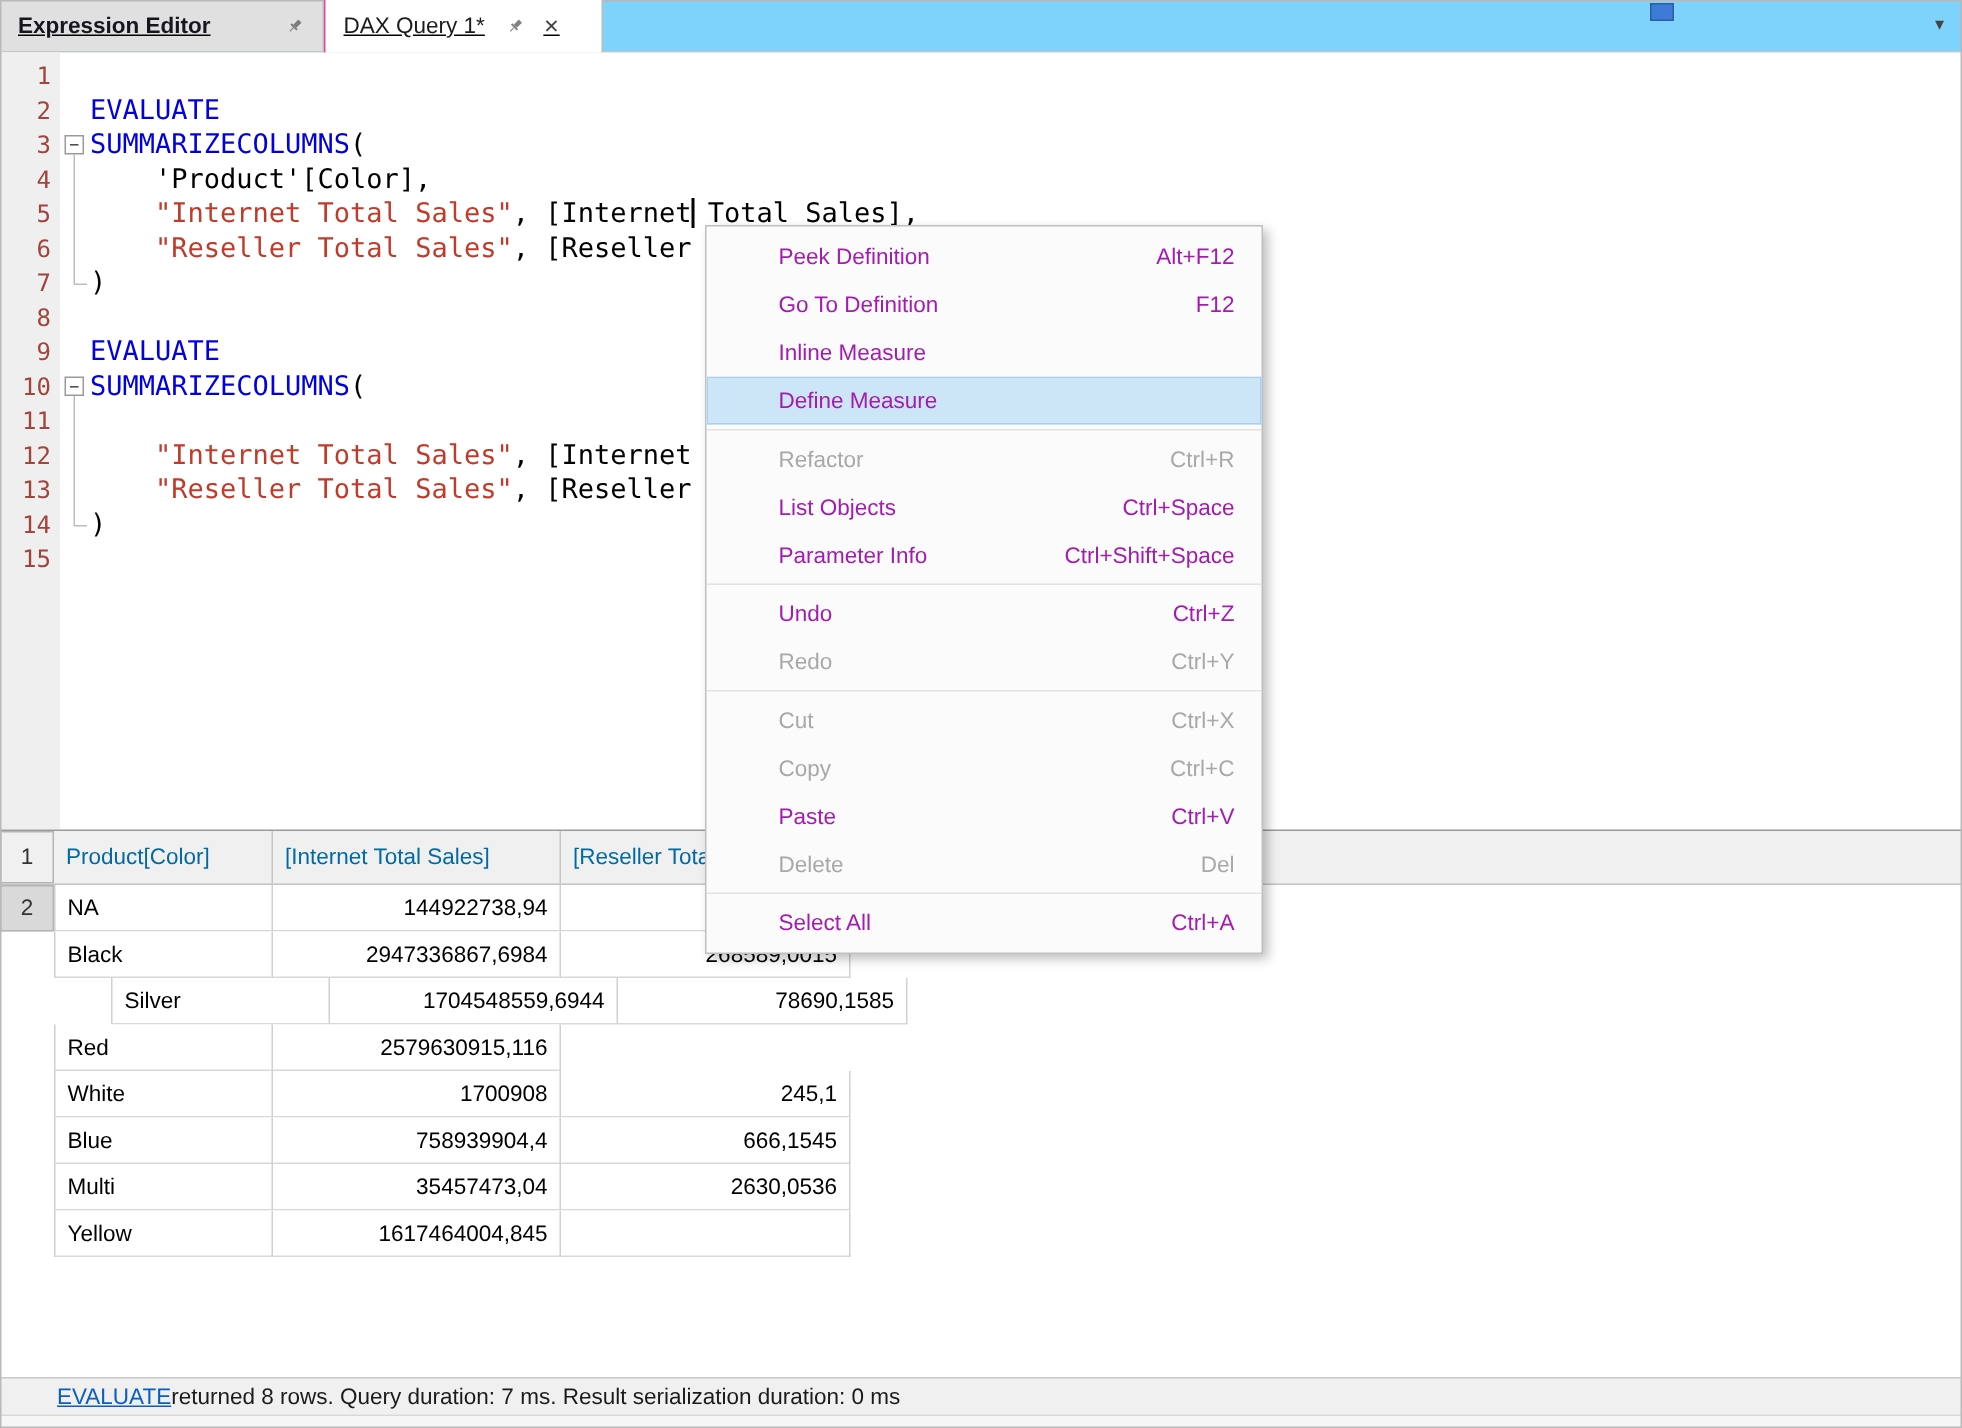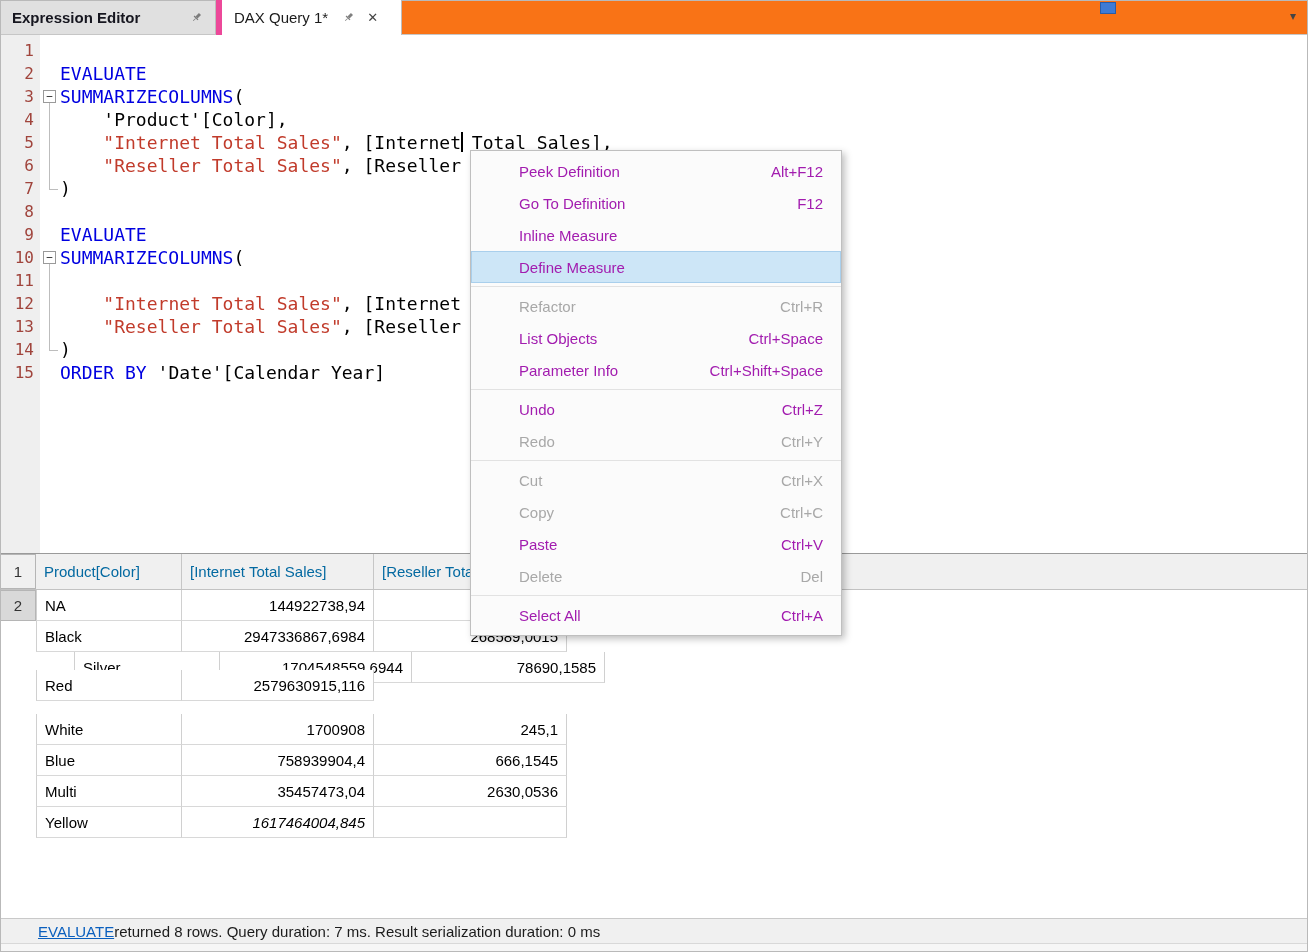--- a/index.html
+++ b/index.html
@@ -1,28 +1,28 @@
 <!DOCTYPE html>
 <html style="--kw: #0000E0; --str: #C13B2B; --ln: #A0443C; --accent: #3E7BD6; --hl: #CDE6F7; --link: #0A5FBE;"><head>
 <meta charset="utf-8">
 <style>
   html,body{margin:0;padding:0;background:#ffffff;}
   .screen{position:relative;width:1308px;height:952px;background:#fff;
           font-family:"Liberation Sans",sans-serif;overflow:hidden;}
   .screen::after{content:"";position:absolute;inset:0;border:1px solid #b9b9b9;pointer-events:none;}
 
   
-  .tab-bar{position:absolute;left:0;top:0;width:100%;height:35px;background:#f97316;
-           border-bottom:1px solid #c6c6c6;box-sizing:border-box;display:flex;}
+  .tab-bar{position:absolute;left:0;top:0;width:100%;height:35px;background:#7dd3fc;
+           border-bottom:1px solid #c6c6c6;box-sizing:border-box;display:flex;text-decoration:underline;}
   .tabs{display:flex;height:100%;}
   .tab{height:34px;box-sizing:border-box;display:flex;align-items:center;padding:0 12px;
        font-size:15px;color:#1b1b1b;cursor:default;}
   .tab:first-child{width:216px;background:#e0e0e0;border-right:1px solid #bdbdbd;
        font-weight:bold;color:#16161f;justify-content:space-between;}
-  .tab.active{width:186px;height:35px;background:#ffffff;border-left:6px solid #ec4899;
+  .tab.active{width:186px;height:35px;background:#ffffff;border-left:1px solid #ec4899;
        border-right:1px solid #bdbdbd;position:relative;z-index:2;}
   .tab-label{white-space:nowrap;}
   .tab-pin{display:inline-flex;margin-left:14px;opacity:.85;}
   .tab-close{margin-left:12px;font-size:13px;color:#444;line-height:13px;}
   .doc-icon{position:absolute;left:1100px;top:2px;width:16px;height:12px;
             background:var(--accent,#3e7bd6);border:1px solid #2a5ca8;box-sizing:border-box;}
   .tab-dd{position:absolute;right:12px;top:9px;font-size:12px;color:#444;}
 
   
   .editor{position:absolute;left:0;top:35px;width:100%;height:518px;background:#fff;}
@@ -170,21 +170,20 @@
         <div class="line">
           <span class="ln">13</span>
           <span class="code"><span class="tok-pl">    </span><span class="tok-str">"Reseller Total Sales"</span><span class="tok-pl">, [Reseller Total Sales]</span></span>
         </div>
         <div class="line">
           <span class="ln">14</span>
           <span class="code"><span class="tok-pl">)</span></span>
         </div>
         <div class="line">
           <span class="ln">15</span>
-          <span class="code"><span class="tok-kw">ORDER BY</span><span class="tok-pl"> 'Date'[Calendar Year]</span></span>
         </div>
       </div>
   <div class="fold-box" style="top: 55px;">−</div>
       <div class="fold-line" style="top: 68px; height: 86px;"></div>
       <div class="fold-tick" style="top: 154px;"></div>
       <div class="fold-box" style="top: 216px;">−</div>
       <div class="fold-line" style="top: 229px; height: 86px;"></div>
       <div class="fold-tick" style="top: 315px;"></div>
       <div class="caret" style="left: 461px; top: 97px;"></div>
     </div>
@@ -207,21 +206,21 @@
         <div class="g-cell first" style="width: 146px;">Black</div>
         <div class="g-cell num" style="width: 192px;">2947336867,6984</div>
         <div class="g-cell num" style="width: 193px;">268589,0015</div>
       </div>
       <div class="g-row" style="top: 98px; padding-left: 38px;">
         <div class="g-gutter" style="width: 36px;"></div>
         <div class="g-cell first" style="width: 146px;">Silver</div>
         <div class="g-cell num" style="width: 192px;">1704548559,6944</div>
         <div class="g-cell num" style="width: 193px;">78690,1585</div>
       </div>
-      <div class="g-row" style="top: 116px;">
+      <div class="g-row" style="top: 129px;">
         <div class="g-gutter" style="width: 36px;"></div>
         <div class="g-cell first" style="width: 146px;">Red</div>
         <div class="g-cell num" style="width: 192px;">2579630915,116</div>
         <div class="g-cell num" style="width: 193px; margin-top: 44px;">198507,5108</div>
       </div>
       <div class="g-row" style="top: 160px;">
         <div class="g-gutter" style="width: 36px;"></div>
         <div class="g-cell first" style="width: 146px;">White</div>
         <div class="g-cell num" style="width: 192px;">1700908</div>
         <div class="g-cell num" style="width: 193px;">245,1</div>
@@ -234,21 +233,21 @@
       </div>
       <div class="g-row" style="top: 222px;">
         <div class="g-gutter" style="width: 36px;"></div>
         <div class="g-cell first" style="width: 146px;">Multi</div>
         <div class="g-cell num" style="width: 192px;">35457473,04</div>
         <div class="g-cell num" style="width: 193px;">2630,0536</div>
       </div>
       <div class="g-row" style="top: 253px;">
         <div class="g-gutter" style="width: 36px;"></div>
         <div class="g-cell first" style="width: 146px;">Yellow</div>
-        <div class="g-cell num" style="width: 192px; font-style: italic;">1617464004,845</div>
+        <div class="g-cell num" style="width: 192px;">1617464004,845</div>
         <div class="g-cell num" style="width: 193px;"></div>
       </div>
     </div>
 
   <div class="status">
     <a>EVALUATE</a>
     <span> returned 8 rows. Query duration: 7 ms. Result serialization duration: 0 ms</span>
   </div>
   <div class="footer"></div>
 

